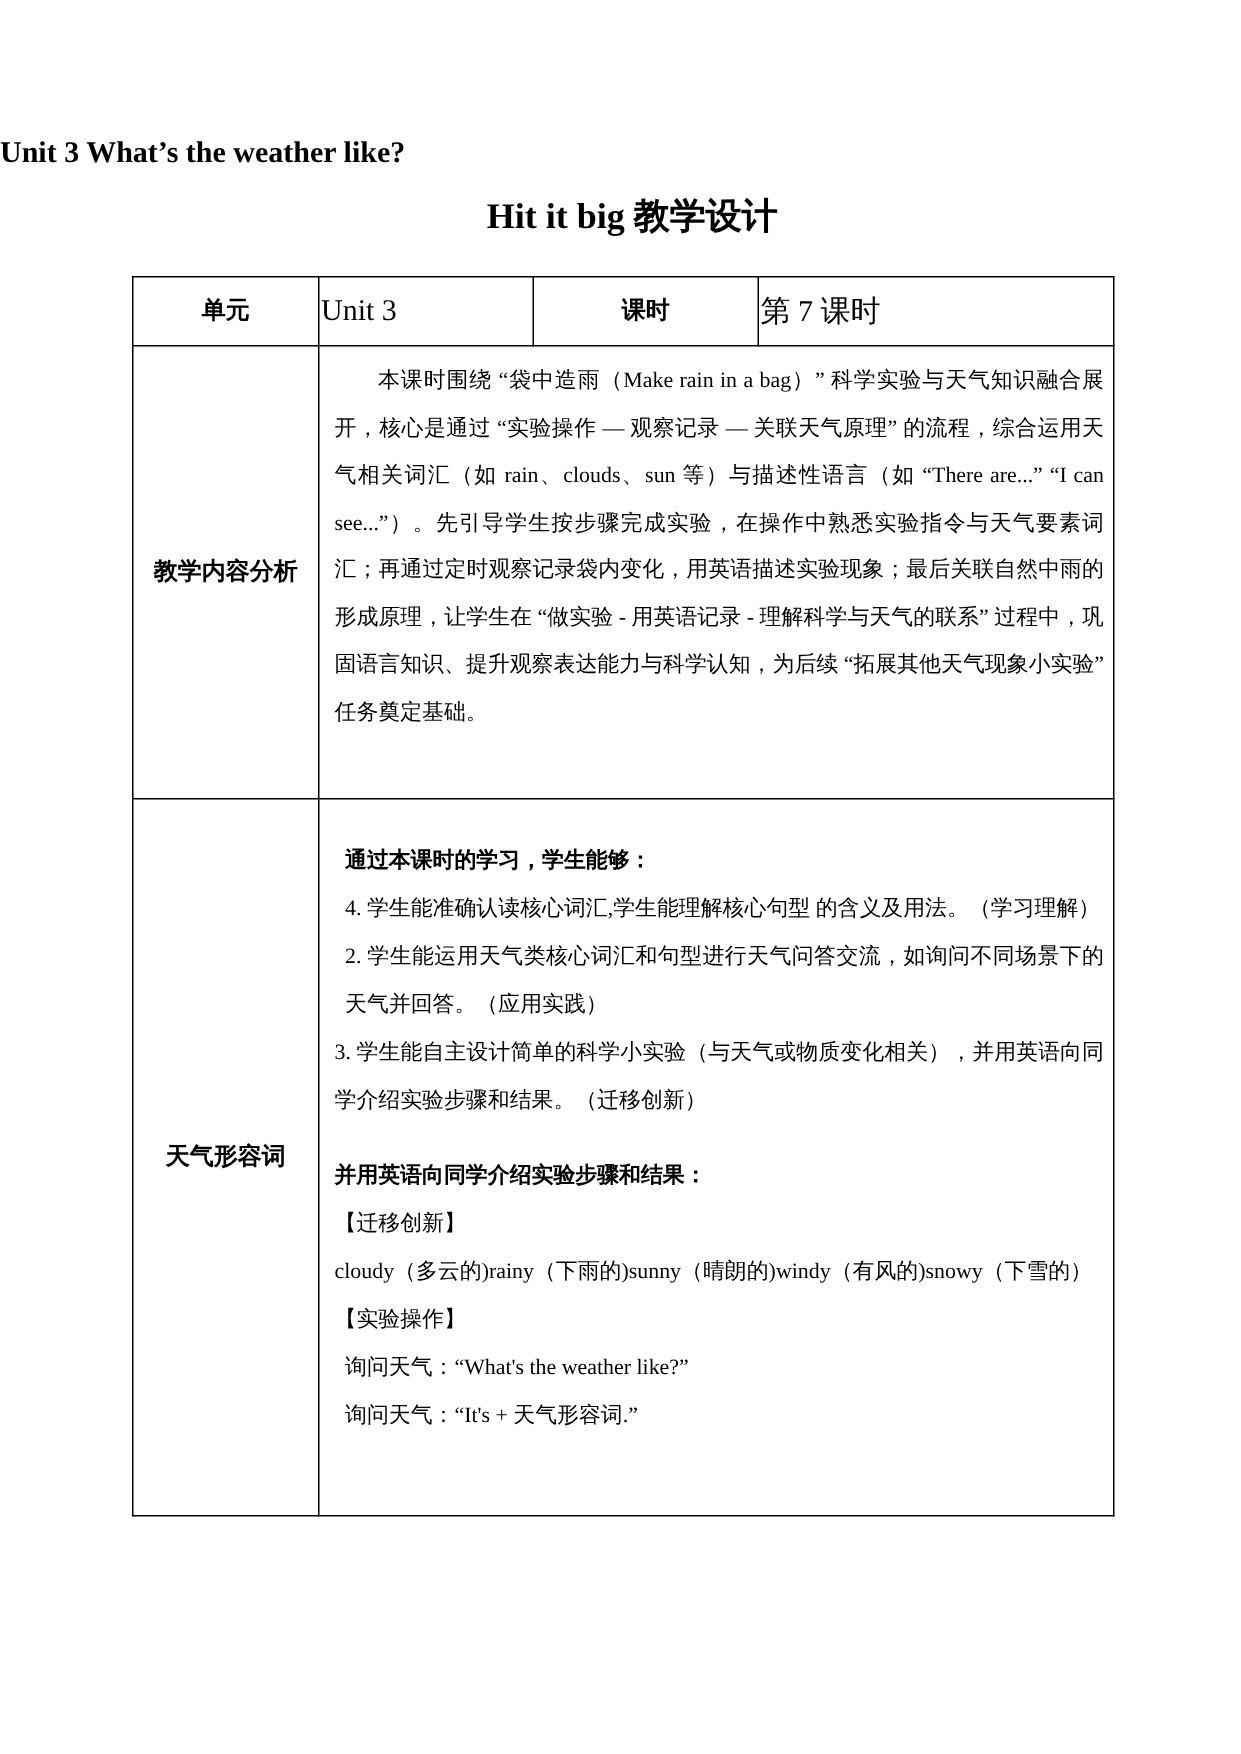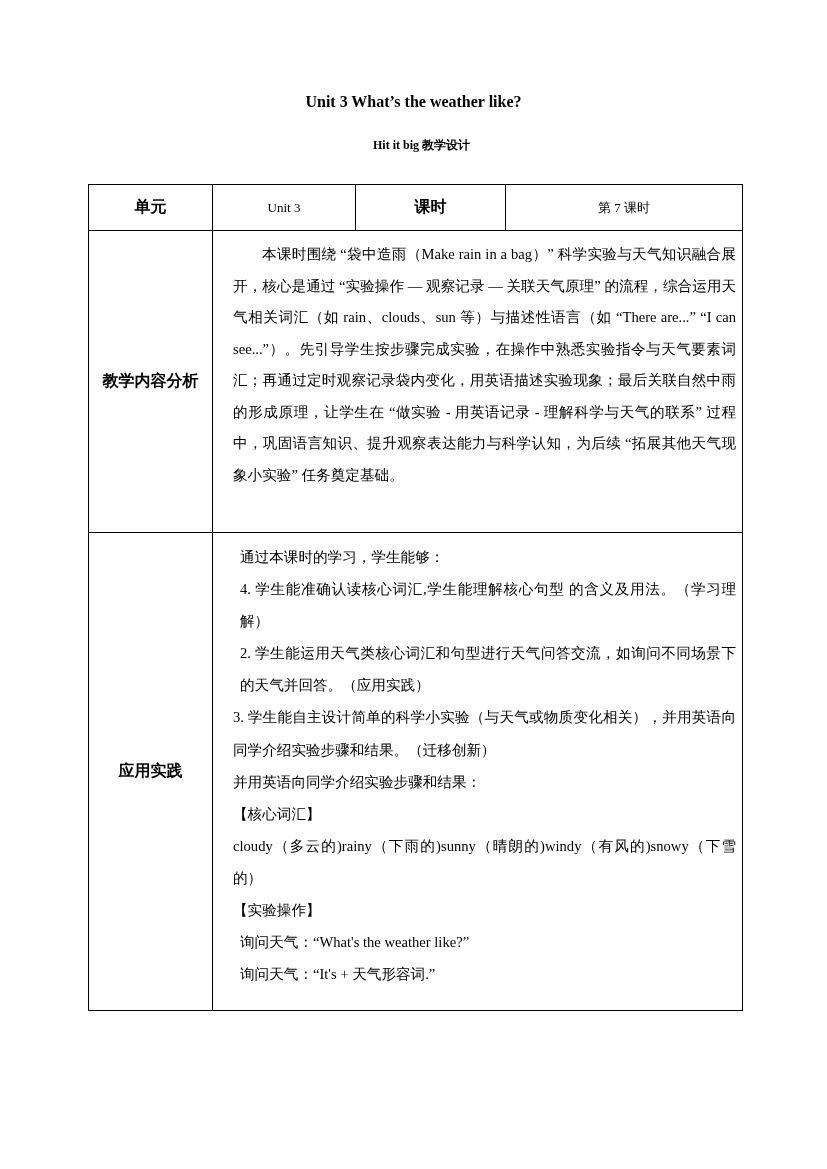--- a/index.html
+++ b/index.html
@@ -14,29 +14,29 @@
     font-family: "Liberation Serif", "DejavU Serif", serif;
     overflow: hidden;
   }
   .page {
     width: 827px;
     height: 1169px;
     background: #ffffff;
   }
   .doc-title {
     margin: 86px 0 0 0;
-    text-align: center;
-    font-size: 16px;
+    text-align: left;
+    font-size: 20px;
     line-height: 32px;
     font-weight: bold;
   }
   .doc-subtitle {
     margin: 11px 0 0 16px;
     text-align: center;
-    font-size: 12px;
+    font-size: 24px;
     line-height: 32px;
     font-weight: bold;
   }
   table.lesson-table {
     border-collapse: collapse;
     table-layout: fixed;
     margin: 23px 0 0 88px;
     width: 654px;
   }
   table.lesson-table td {
@@ -44,53 +44,53 @@
     overflow: hidden;
   }
   .hd-cell {
     font-weight: bold;
     text-align: center;
     vertical-align: middle;
     font-size: 16px;
   }
   .val-cell {
     font-weight: normal;
-    text-align: center;
+    text-align: left;
     vertical-align: middle;
-    font-size: 13px;
+    font-size: 20px;
   }
   tr.header-row td { height: 43px; }
   .label-cell {
     font-weight: bold;
     text-align: center;
     vertical-align: middle;
     font-size: 16px;
     margin-top: 20px;
   }
   .content-cell {
     vertical-align: top;
     text-align: justify;
     font-size: 14.6px;
-    padding: 8px 6px 6px 20px;
+    padding: 8px 6px 6px 10px;
   }
   .content-cell.analysis {
     height: 287px;
     line-height: 31.5px;
   }
   .content-cell.objectives {
     height: 463px;
     line-height: 32.1px;
   }
   p.para {
     margin: 0;
     padding: 0;
   }
   p.para.indent2 { text-indent: 29px; }
   p.para.sm-indent { padding-left: 7px; }
-  p.para.bold { font-weight: normal; }
+  p.para.bold { font-weight: bold; margin-top: 17px; }
 </style>
 </head>
 <body>
 
 <div class="page">
 
   <h1 class="doc-title">Unit 3 What’s the weather like?</h1>
   <h2 class="doc-subtitle">Hit it big 教学设计</h2>
 
   <table class="lesson-table">
@@ -109,28 +109,28 @@
       </tr>
 
       <tr>
         <td class="label-cell">教学内容分析</td>
         <td class="content-cell analysis" colspan="3">
           <p class="para indent2">本课时围绕 “袋中造雨（Make rain in a bag）” 科学实验与天气知识融合展开，核心是通过 “实验操作 — 观察记录 — 关联天气原理” 的流程，综合运用天气相关词汇（如 rain、clouds、sun 等）与描述性语言（如 “There are...” “I can see...”）。先引导学生按步骤完成实验，在操作中熟悉实验指令与天气要素词汇；再通过定时观察记录袋内变化，用英语描述实验现象；最后关联自然中雨的形成原理，让学生在 “做实验 - 用英语记录 - 理解科学与天气的联系” 过程中，巩固语言知识、提升观察表达能力与科学认知，为后续 “拓展其他天气现象小实验” 任务奠定基础。</p>
         </td>
       </tr>
 
       <tr>
-        <td class="label-cell">应用实践</td>
+        <td class="label-cell">天气形容词</td>
         <td class="content-cell objectives" colspan="3">
           <p class="para bold sm-indent">通过本课时的学习，学生能够：</p>
           <p class="para sm-indent">4. 学生能准确认读核心词汇,学生能理解核心句型 的含义及用法。（学习理解）</p>
           <p class="para sm-indent">2. 学生能运用天气类核心词汇和句型进行天气问答交流，如询问不同场景下的天气并回答。（应用实践）</p>
           <p class="para">3. 学生能自主设计简单的科学小实验（与天气或物质变化相关），并用英语向同学介绍实验步骤和结果。（迁移创新）</p>
           <p class="para bold">并用英语向同学介绍实验步骤和结果：</p>
-          <p class="para">【核心词汇】</p>
+          <p class="para">【迁移创新】</p>
           <p class="para">cloudy（多云的)rainy（下雨的)sunny（晴朗的)windy（有风的)snowy（下雪的）</p>
           <p class="para">【实验操作】</p>
           <p class="para sm-indent">询问天气：“What's the weather like?”</p>
           <p class="para sm-indent">询问天气：“It's + 天气形容词.”</p>
         </td>
       </tr>
     </tbody>
   </table>
 
 </div>

